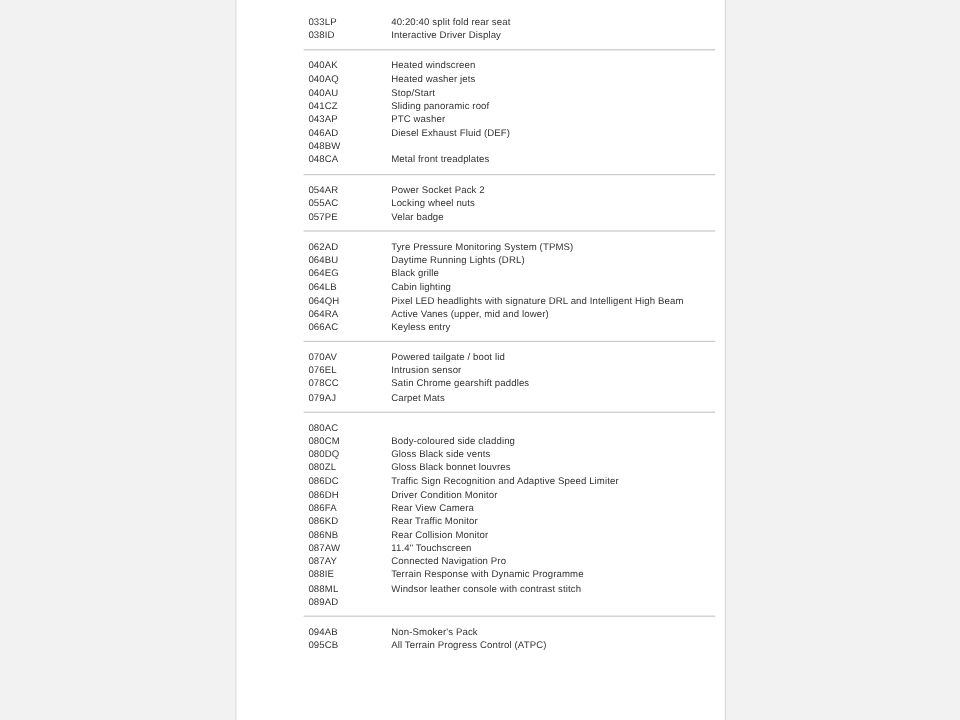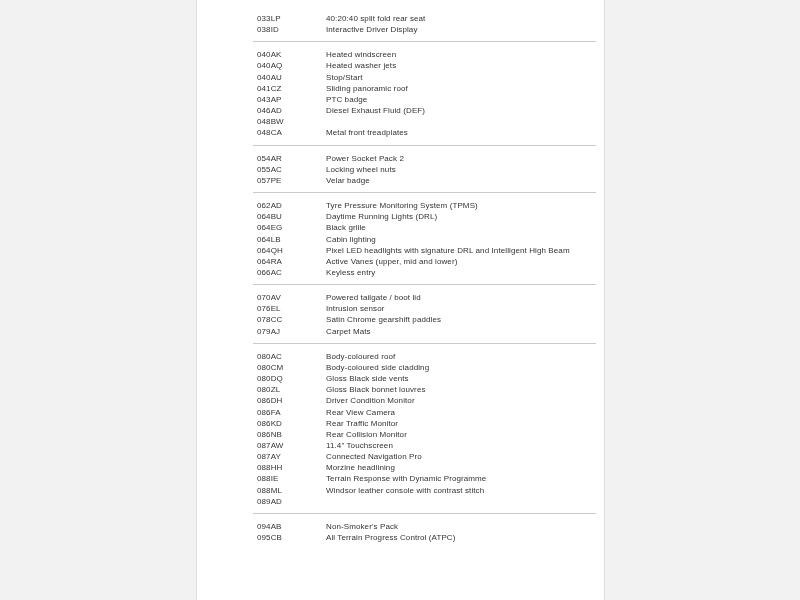--- a/index.html
+++ b/index.html
@@ -80,21 +80,21 @@
       <div class="row">
         <span class="code">040AU</span>
         <span class="desc">Stop/Start</span>
       </div>
       <div class="row">
         <span class="code">041CZ</span>
         <span class="desc">Sliding panoramic roof</span>
       </div>
       <div class="row">
         <span class="code">043AP</span>
-        <span class="desc">PTC badge</span>
+        <span class="desc">PTC washer</span>
       </div>
       <div class="row">
         <span class="code">046AD</span>
         <span class="desc">Diesel Exhaust Fluid (DEF)</span>
       </div>
       <div class="row">
         <span class="code">048BW</span>
       </div>
       <div class="row">
         <span class="code">048CA</span>
@@ -155,35 +155,38 @@
         <span class="code">078CC</span>
         <span class="desc">Satin Chrome gearshift paddles</span>
       </div>
       <div class="row">
         <span class="code">079AJ</span>
         <span class="desc">Carpet Mats</span>
       </div>
       <div class="divider"></div>
       <div class="row">
         <span class="code">080AC</span>
-        <span class="desc">Body-coloured roof</span>
       </div>
       <div class="row">
         <span class="code">080CM</span>
         <span class="desc">Body-coloured side cladding</span>
       </div>
       <div class="row">
         <span class="code">080DQ</span>
         <span class="desc">Gloss Black side vents</span>
       </div>
       <div class="row">
         <span class="code">080ZL</span>
         <span class="desc">Gloss Black bonnet louvres</span>
       </div>
       <div class="row">
+        <span class="code">086DC</span>
+        <span class="desc">Traffic Sign Recognition and Adaptive Speed Limiter</span>
+      </div>
+      <div class="row">
         <span class="code">086DH</span>
         <span class="desc">Driver Condition Monitor</span>
       </div>
       <div class="row">
         <span class="code">086FA</span>
         <span class="desc">Rear View Camera</span>
       </div>
       <div class="row">
         <span class="code">086KD</span>
         <span class="desc">Rear Traffic Monitor</span>
@@ -192,24 +195,20 @@
         <span class="code">086NB</span>
         <span class="desc">Rear Collision Monitor</span>
       </div>
       <div class="row">
         <span class="code">087AW</span>
         <span class="desc">11.4" Touchscreen</span>
       </div>
       <div class="row">
         <span class="code">087AY</span>
         <span class="desc">Connected Navigation Pro</span>
-      </div>
-      <div class="row">
-        <span class="code">088HH</span>
-        <span class="desc">Morzine headlining</span>
       </div>
       <div class="row">
         <span class="code">088IE</span>
         <span class="desc">Terrain Response with Dynamic Programme</span>
       </div>
       <div class="row">
         <span class="code">088ML</span>
         <span class="desc">Windsor leather console with contrast stitch</span>
       </div>
       <div class="row">

